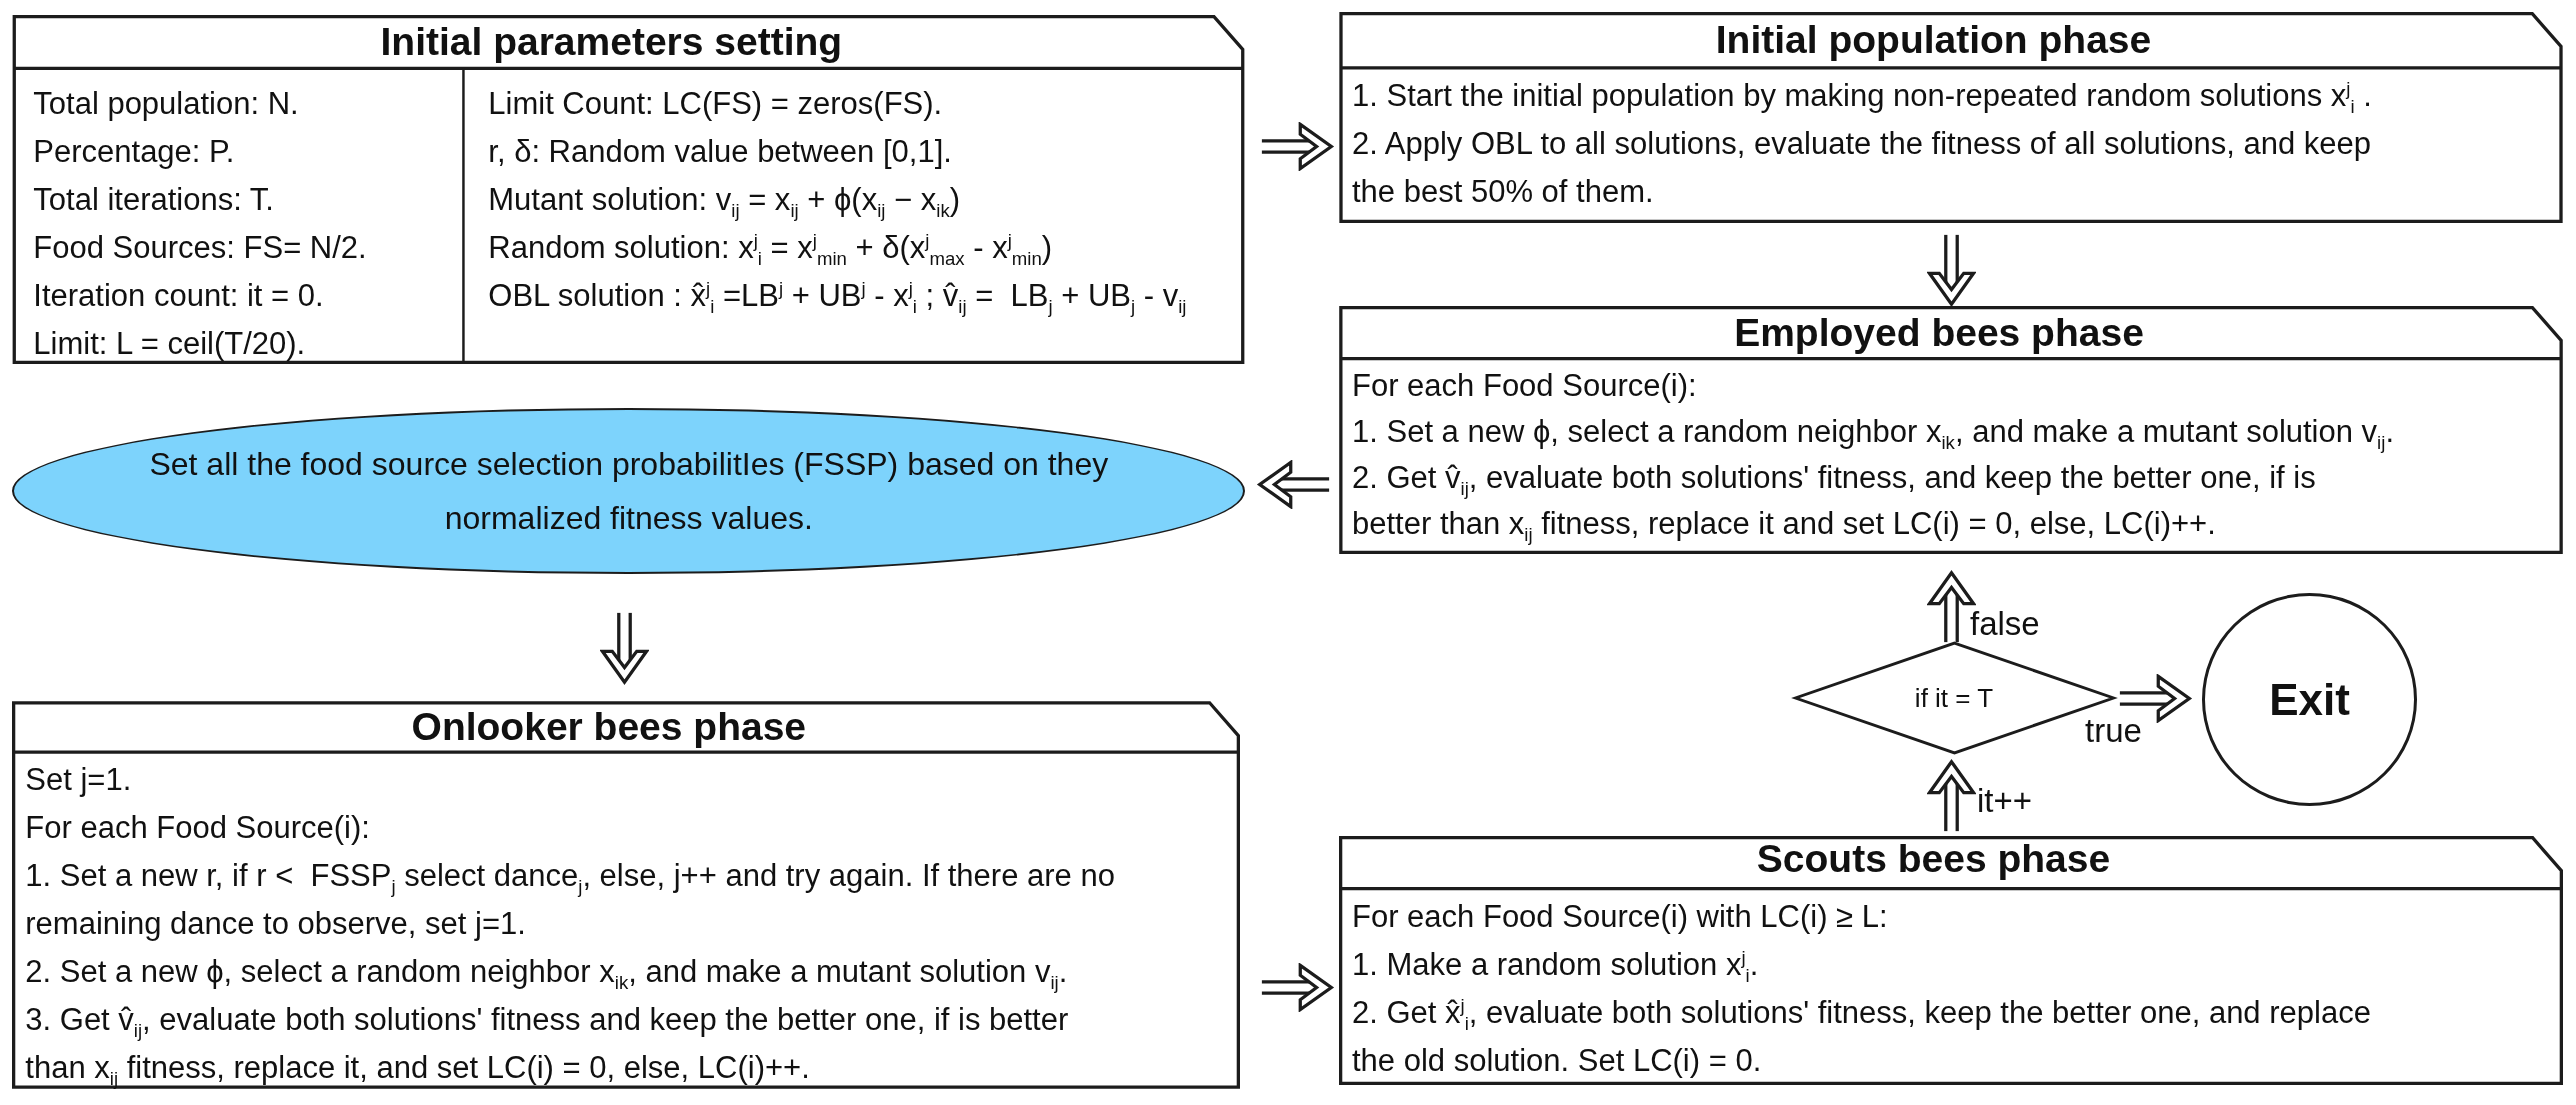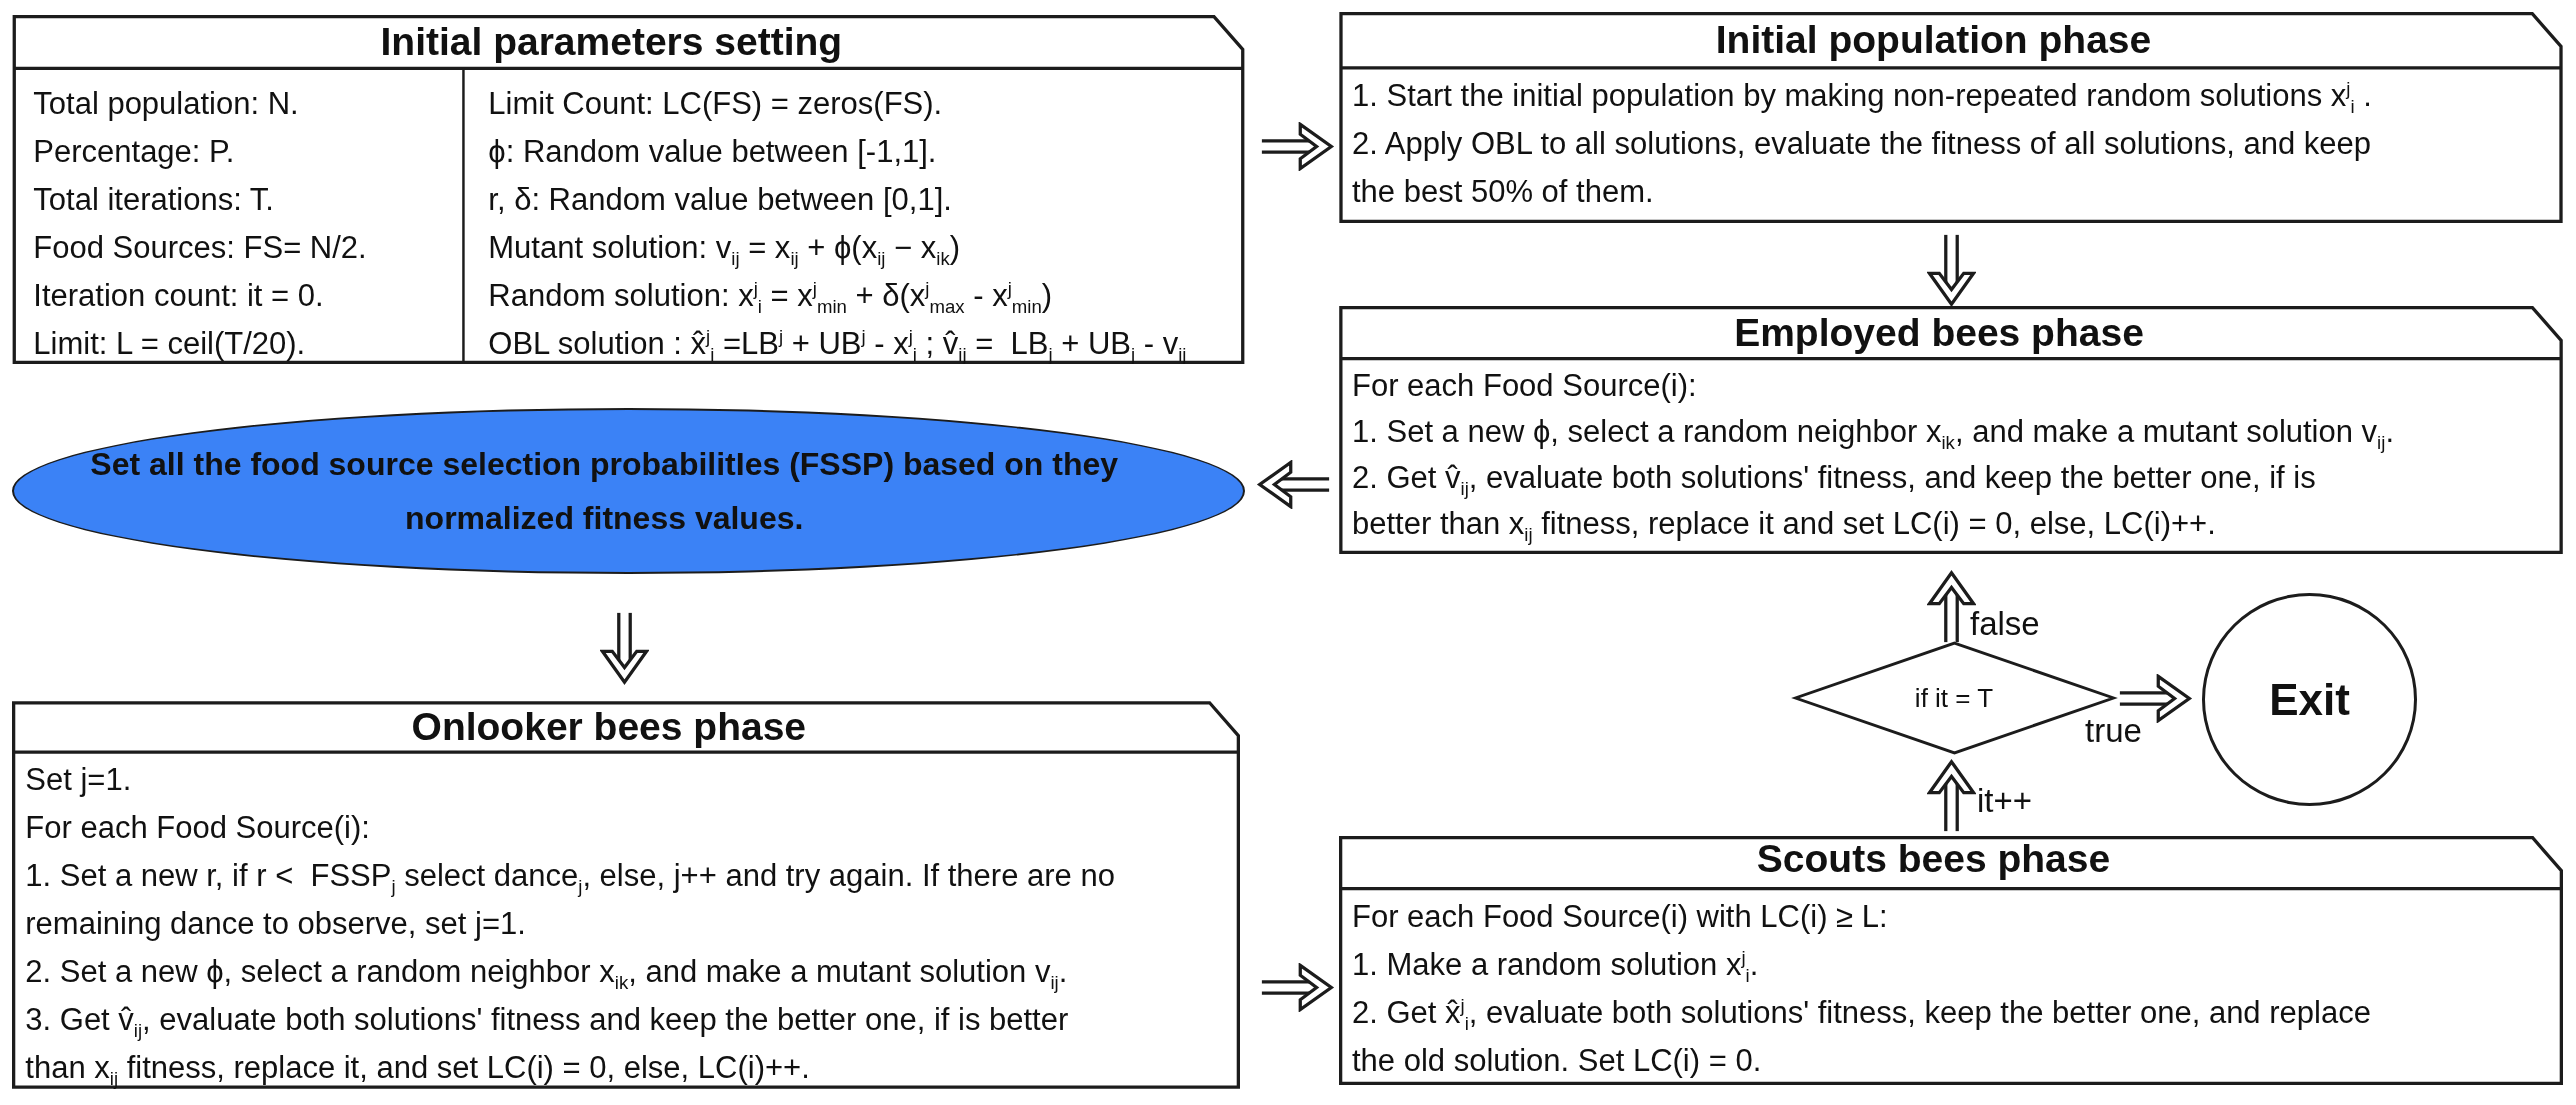--- a/index.html
+++ b/index.html
@@ -9,22 +9,22 @@
   .frame{position:absolute;left:0;top:0;}
   .frame path,.frame line,.frame polygon{stroke:#1c1c1c;fill:none;}
   .title{position:absolute;left:0;right:35px;top:0;display:flex;align-items:center;justify-content:center;
          font-weight:bold;font-size:39px;white-space:pre;}
   .body{position:absolute;left:0;right:0;bottom:0;padding:4.1px 11.5px 0 13px;overflow:hidden;}
   .bline{white-space:pre;font-size:31px;}
   sup,sub{font-size:60%;line-height:0;}
   .cols{display:flex;flex-direction:row;padding:0;}
   .colL{width:450px;padding:4.1px 5px 0 13px;box-sizing:border-box;}
   .colR{flex:1;padding:4.1px 5px 0 18px;box-sizing:border-box;}
-  .ellipse{position:absolute;border:2.5px solid #1c1c1c;border-radius:50%;background:#3b82f6;
-           display:flex;align-items:center;justify-content:flex-start;font-weight:bold;}
+  .ellipse{position:absolute;border:2.5px solid #1c1c1c;border-radius:50%;background:#7dd3fc;
+           display:flex;align-items:center;justify-content:center;}
   .ellipse .etext{white-space:pre;text-align:center;font-size:32px;line-height:54px;width:96%;}
   .exit{position:absolute;border:3.3px solid #1c1c1c;border-radius:50%;background:#fff;
         display:flex;align-items:center;justify-content:center;font-weight:bold;font-size:44px;}
   .diamond-text{position:absolute;display:flex;align-items:center;justify-content:center;font-size:26px;}
   .lbl{position:absolute;font-size:33px;white-space:pre;}
   svg.arrow{position:absolute;stroke:#1c1c1c;stroke-width:4;fill:#ffffff;}
   .defs{position:absolute;width:0;height:0;}
 </style>
 </head>
 <body>
@@ -52,21 +52,20 @@
       <div class="colL">
         <div class="bline fitline" style="line-height:48px;">Total population: N.</div>
         <div class="bline fitline" style="line-height:48px;">Percentage: P.</div>
         <div class="bline fitline" style="line-height:48px;">Total iterations: T.</div>
         <div class="bline fitline" style="line-height:48px;">Food Sources: FS= N/2.</div>
         <div class="bline fitline" style="line-height:48px;">Iteration count: it = 0.</div>
         <div class="bline fitline" style="line-height:48px;">Limit: L = ceil(T/20).</div>
       </div>
       <div class="colR">
         <div class="bline fitline" style="line-height:48px;">Limit Count: LC(FS) = zeros(FS).</div>
-        <div class="bline fitline" style="line-height:48px;">ϕ: Random value between [-1,1].</div>
         <div class="bline fitline" style="line-height:48px;">r, δ: Random value between [0,1].</div>
         <div class="bline fitline" style="line-height:48px;">Mutant solution: v<sub>ij</sub> = x<sub>ij</sub> + ϕ(x<sub>ij</sub> − x<sub>ik</sub>)</div>
         <div class="bline fitline" style="line-height:48px;">Random solution: x<sup>j</sup><sub>i</sub> = x<sup>j</sup><sub>min</sub> + δ(x<sup>j</sup><sub>max</sub> - x<sup>j</sup><sub>min</sub>)</div>
         <div class="bline fitline" style="line-height:48px;">OBL solution : x̂<sup>j</sup><sub>i</sub> =LB<sup>j</sup> + UB<sup>j</sup> - x<sup>j</sup><sub>i</sub> ; v̂<sub>ij</sub> =  LB<sub>j</sub> + UB<sub>j</sub> - v<sub>ij</sub></div>
       </div>
     </div>
   </div>
 
   <div class="box" style="left:1339px;top:12.3px;width:1224px;height:274px;">
     <svg class="frame" width="1224" height="211" viewBox="0 0 1490 257">

